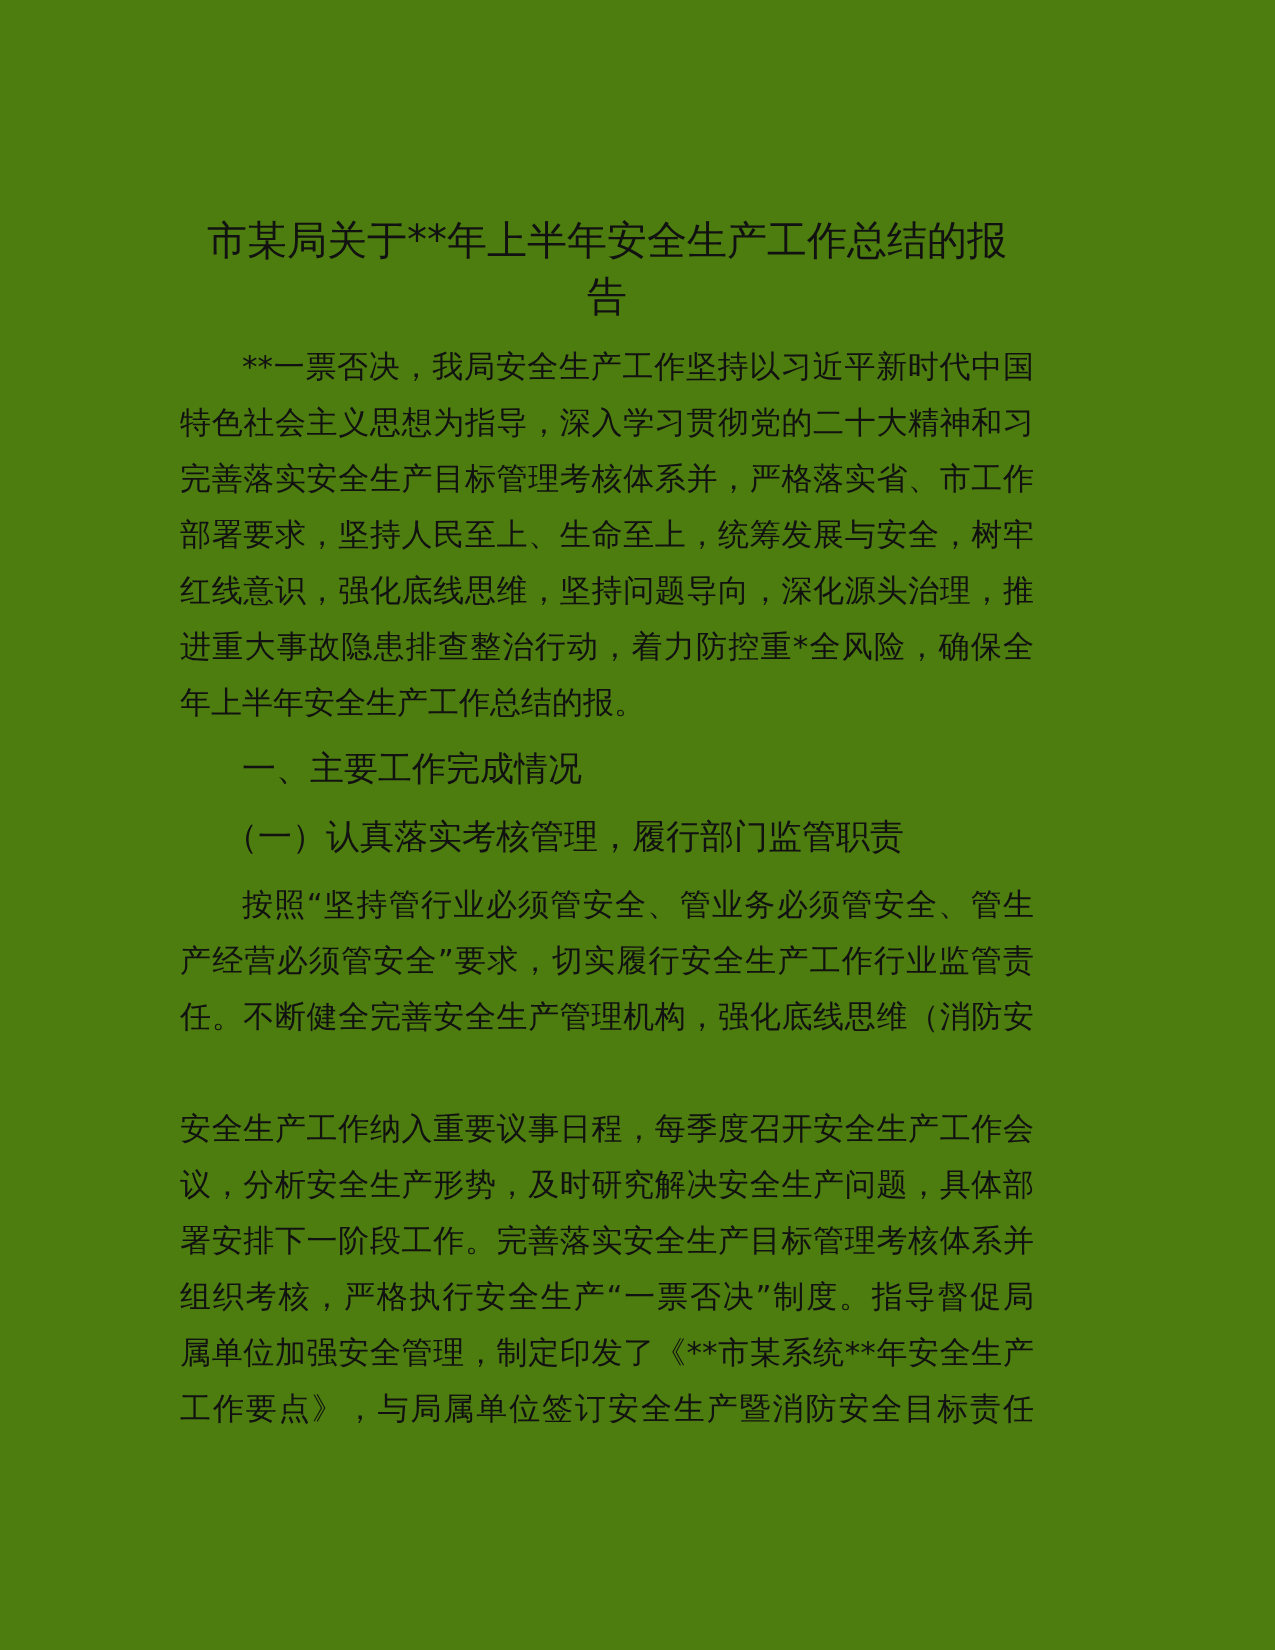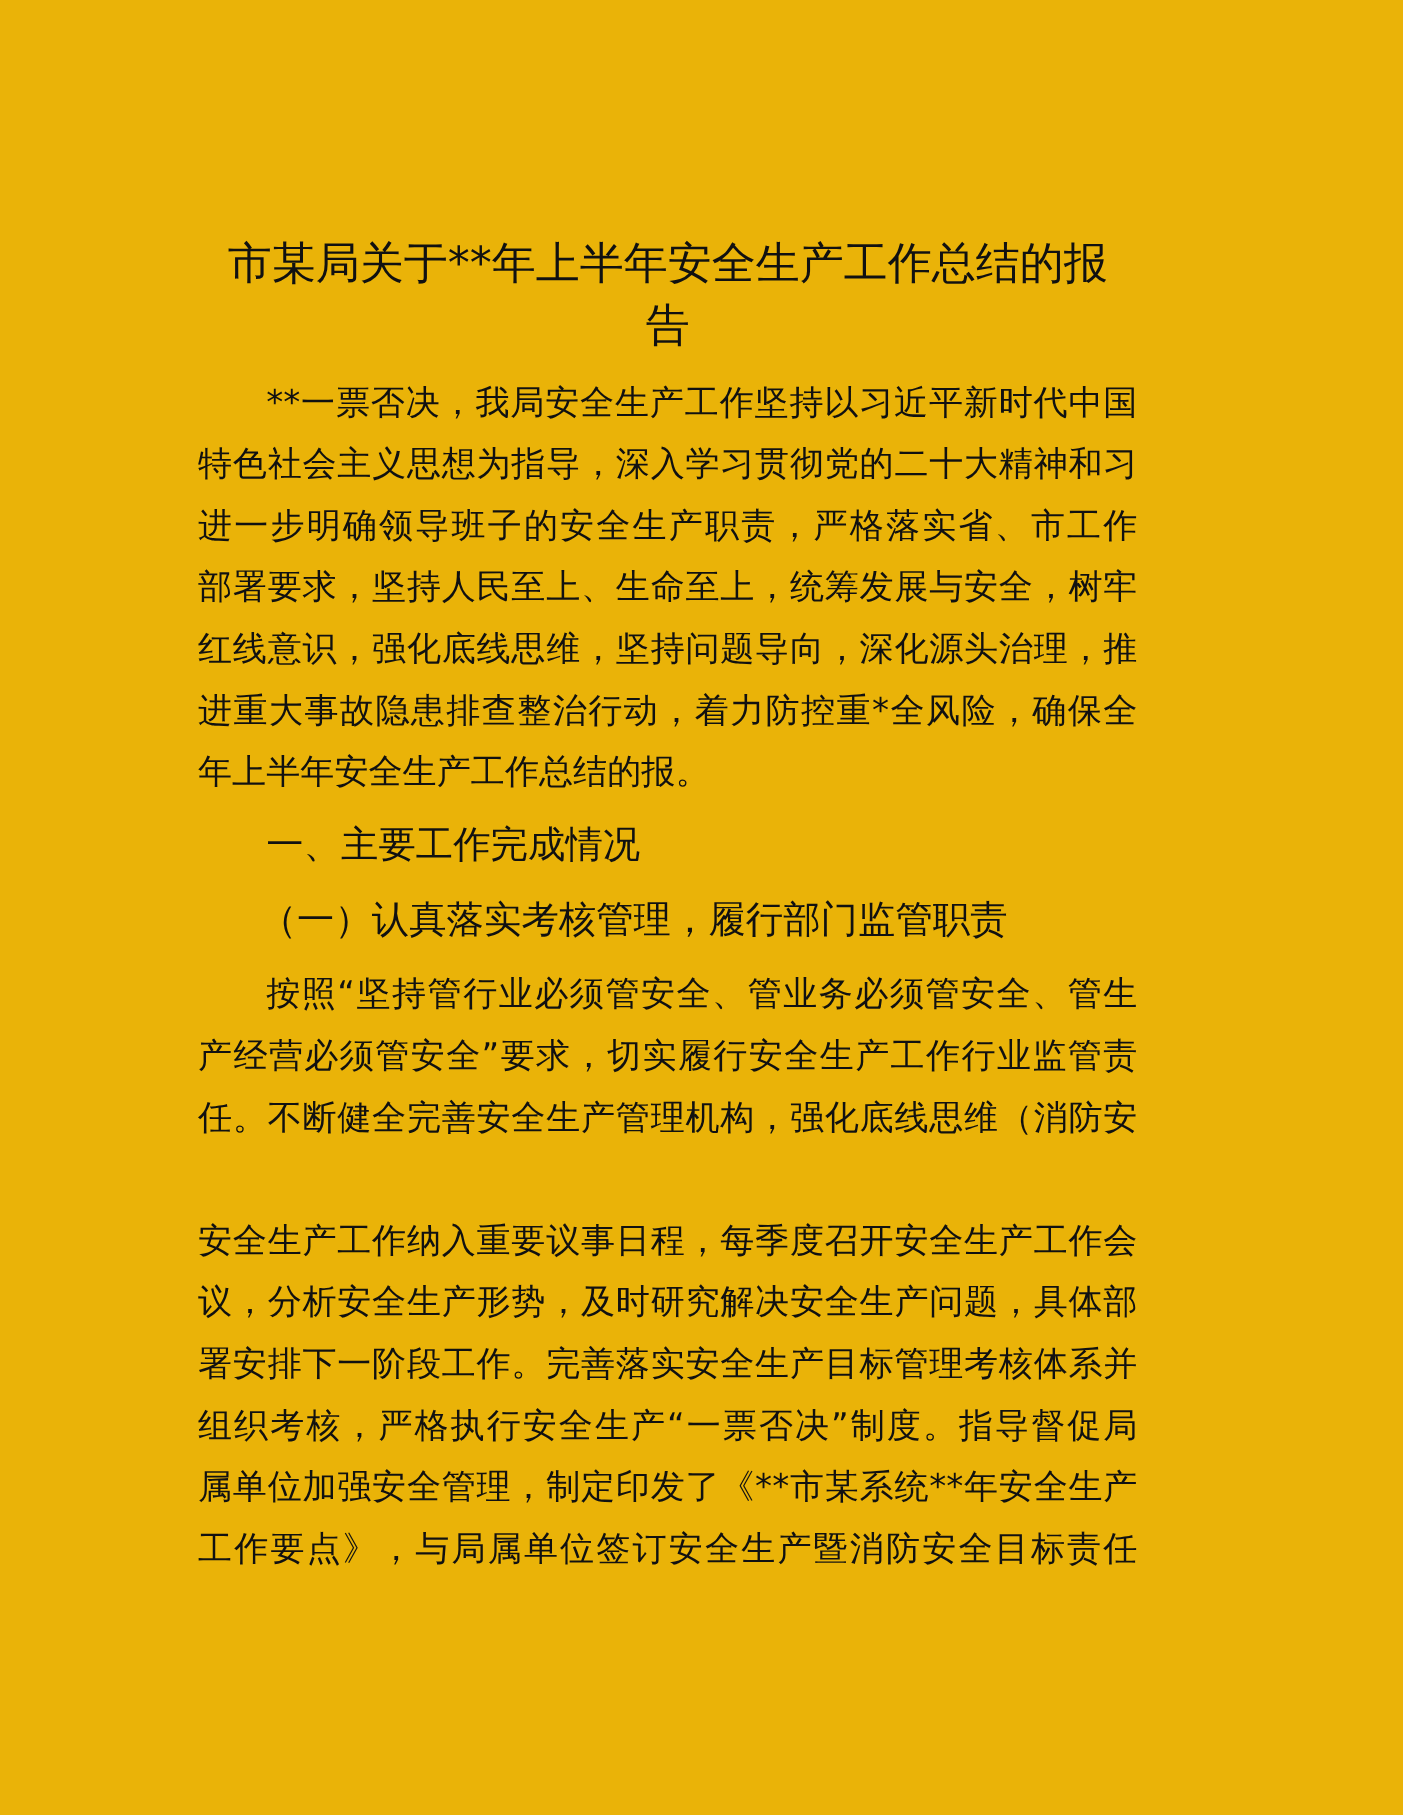--- a/index.html
+++ b/index.html
@@ -14,21 +14,21 @@
       overflow: hidden;
       font-family: "DejaVu Sans", "Liberation Sans", sans-serif;
       color: #111111;
     }
     .page {
       position: absolute;
       left: 0;
       top: 0;
       width: 1275px;
       height: 1650px;
-      background: #eab308;
+      background: #4d7c0f;
     }
     .title {
       position: absolute;
       left: 180px;
       width: 854px;
       top: 212px;
       text-align: center;
       font-size: 40px;
       line-height: 56px;
       letter-spacing: 0px;
@@ -68,29 +68,29 @@
 
 <div class="page">
 
   <div class="title">
     <div>市某局关于**年上半年安全生产工作总结的报</div>
     <div>告</div>
   </div>
 
   <div class="line indent" style="top:346px;">**一票否决，我局安全生产工作坚持以习近平新时代中国</div>
   <div class="line" style="top:402px;">特色社会主义思想为指导，深入学习贯彻党的二十大精神和习</div>
-  <div class="line" style="top:458px;">进一步明确领导班子的安全生产职责，严格落实省、市工作</div>
+  <div class="line" style="top:458px;">完善落实安全生产目标管理考核体系并，严格落实省、市工作</div>
   <div class="line" style="top:514px;">部署要求，坚持人民至上、生命至上，统筹发展与安全，树牢</div>
   <div class="line" style="top:570px;">红线意识，强化底线思维，坚持问题导向，深化源头治理，推</div>
   <div class="line" style="top:626px;">进重大事故隐患排查整治行动，着力防控重*全风险，确保全</div>
   <div class="line last" style="top:682px;">年上半年安全生产工作总结的报。</div>
 
   <div class="heading" style="top:748px;">一、主要工作完成情况</div>
 
-  <div class="heading" style="top:816px; left:236px;text-align:center;">（一）认真落实考核管理，履行部门监管职责</div>
+  <div class="heading" style="top:816px; left:224px;text-align:center;">（一）认真落实考核管理，履行部门监管职责</div>
 
   <div class="line indent" style="top:884px;">按照“坚持管行业必须管安全、管业务必须管安全、管生</div>
   <div class="line" style="top:940px;">产经营必须管安全”要求，切实履行安全生产工作行业监管责</div>
   <div class="line" style="top:996px;">任。不断健全完善安全生产管理机构，强化底线思维（消防安</div>
   <div class="line" style="top:1108px;">安全生产工作纳入重要议事日程，每季度召开安全生产工作会</div>
   <div class="line" style="top:1164px;">议，分析安全生产形势，及时研究解决安全生产问题，具体部</div>
   <div class="line" style="top:1220px;">署安排下一阶段工作。完善落实安全生产目标管理考核体系并</div>
   <div class="line" style="top:1276px;">组织考核，严格执行安全生产“一票否决”制度。指导督促局</div>
   <div class="line" style="top:1332px;">属单位加强安全管理，制定印发了《**市某系统**年安全生产</div>
   <div class="line" style="top:1388px;">工作要点》，与局属单位签订安全生产暨消防安全目标责任</div>

